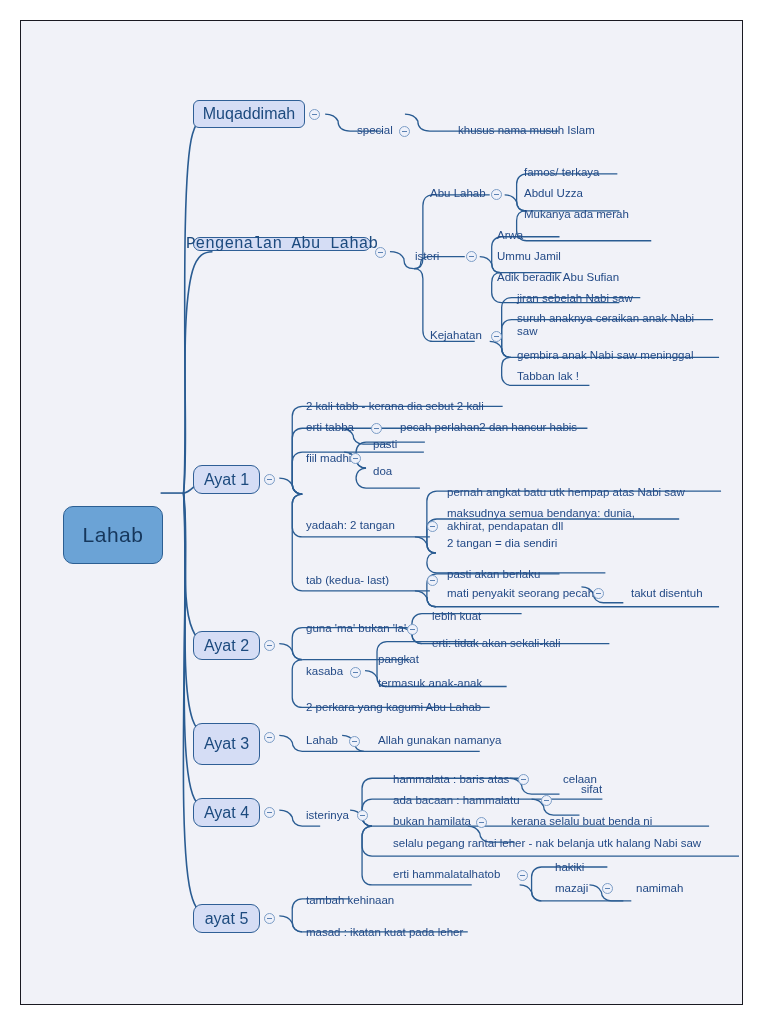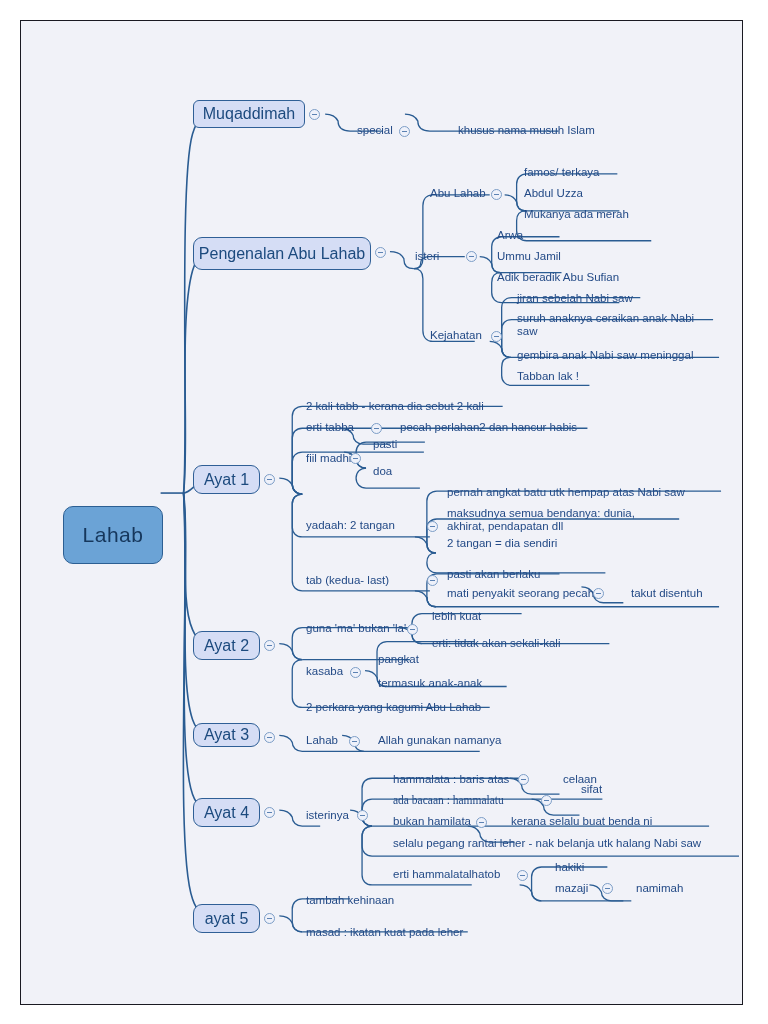--- a/index.html
+++ b/index.html
@@ -203,36 +203,36 @@
 
   <div class="root-node" style="left:42px;top:485px;width:98px;height:56px;">
     <span>Lahab</span>
   </div>
 
   <div class="branch-node" style="left:172px;top:79px;width:112px;height:28px;border-radius:6px;">
     <span>Muqaddimah</span>
   </div>
   <div class="toggle" style="left:288px;top:88px;"></div>
 
-  <div class="branch-node" style="left:172px;top:216px;width:178px;height:33px;">
+  <div class="branch-node" style="left:172px;top:216px;width:178px;height:14px;font-family:Liberation Mono, monospace;">
     <span>Pengenalan Abu Lahab</span>
   </div>
   <div class="toggle" style="left:354px;top:226px;"></div>
 
   <div class="branch-node" style="left:172px;top:444px;width:67px;height:29px;">
     <span>Ayat 1</span>
   </div>
   <div class="toggle" style="left:243px;top:453px;"></div>
 
   <div class="branch-node" style="left:172px;top:610px;width:67px;height:29px;">
     <span>Ayat 2</span>
   </div>
   <div class="toggle" style="left:243px;top:619px;"></div>
 
-  <div class="branch-node" style="left:172px;top:702px;width:67px;height:24px;">
+  <div class="branch-node" style="left:172px;top:702px;width:67px;height:42px;">
     <span>Ayat 3</span>
   </div>
   <div class="toggle" style="left:243px;top:711px;"></div>
 
   <div class="branch-node" style="left:172px;top:777px;width:67px;height:29px;">
     <span>Ayat 4</span>
   </div>
   <div class="toggle" style="left:243px;top:786px;"></div>
 
   <div class="branch-node" style="left:172px;top:883px;width:67px;height:29px;">
@@ -297,21 +297,21 @@
 
   <div class="leaf" style="left:285px;top:713px;">Lahab</div>
   <div class="toggle" style="left:328px;top:715px;"></div>
   <div class="leaf" style="left:357px;top:713px;">Allah gunakan namanya</div>
 
   <div class="leaf" style="left:285px;top:788px;">isterinya</div>
   <div class="toggle" style="left:336px;top:789px;"></div>
   <div class="leaf" style="left:372px;top:752px;">hammalata : baris atas</div>
   <div class="toggle" style="left:497px;top:753px;"></div>
   <div class="leaf" style="left:542px;top:752px;">celaan</div>
-  <div class="leaf" style="left:372px;top:773px;font-family:Liberation Serif, serif;">ada bacaan : hammalatu</div>
+  <div class="leaf" style="left:372px;top:773px;">ada bacaan : hammalatu</div>
   <div class="toggle" style="left:520px;top:774px;"></div>
   <div class="leaf" style="left:560px;top:762px;">sifat</div>
   <div class="leaf" style="left:372px;top:794px;">bukan hamilata</div>
   <div class="toggle" style="left:455px;top:796px;"></div>
   <div class="leaf" style="left:490px;top:794px;">kerana selalu buat benda ni</div>
   <div class="leaf" style="left:372px;top:816px;">selalu pegang rantai leher - nak belanja utk halang Nabi saw</div>
   <div class="leaf" style="left:372px;top:847px;">erti hammalatalhatob</div>
   <div class="toggle" style="left:496px;top:849px;"></div>
   <div class="leaf" style="left:534px;top:840px;">hakiki</div>
   <div class="leaf" style="left:534px;top:861px;">mazaji</div>

